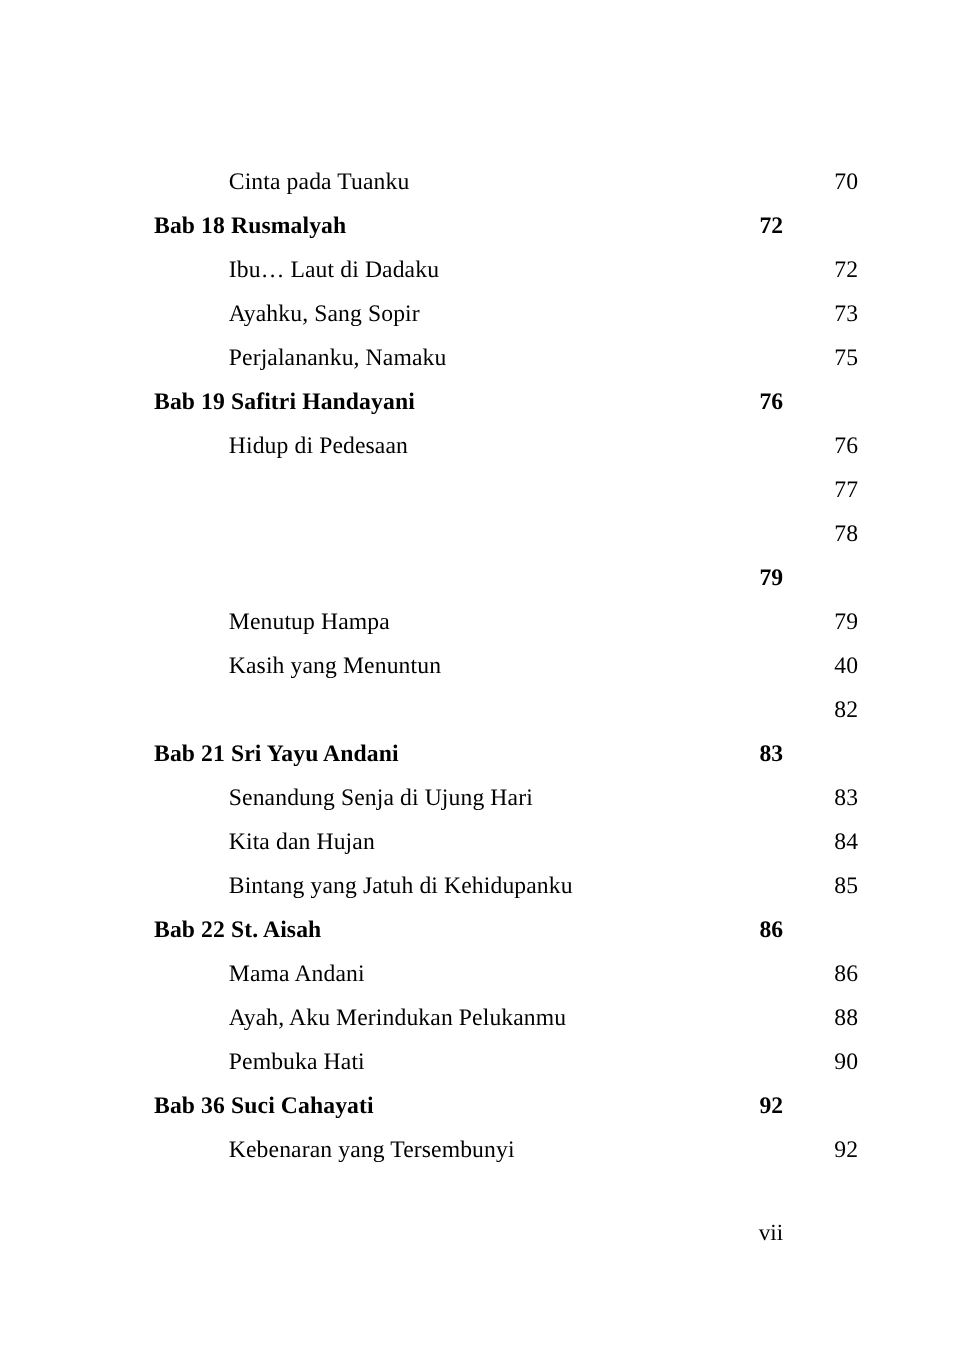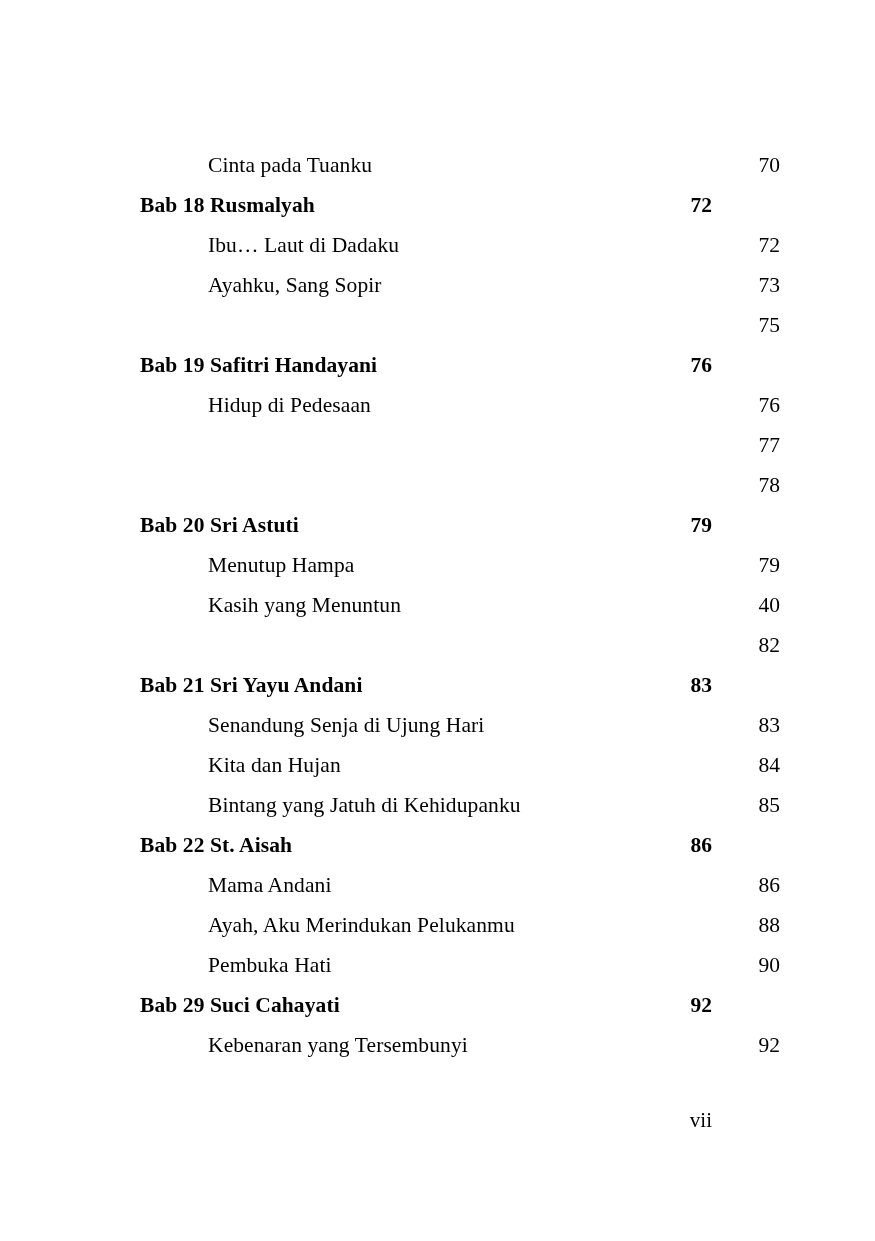--- a/index.html
+++ b/index.html
@@ -108,20 +108,21 @@
         <span class="title">Ibu… Laut di Dadaku</span>
         <span class="leader"></span>
         <span class="pageno">72</span>
       </div>
       <div class="toc-entry sub">
         <span class="title">Ayahku, Sang Sopir</span>
         <span class="leader"></span>
         <span class="pageno">73</span>
       </div>
       <div class="toc-entry sub">
+        <span class="title">Perjalananku, Namaku</span>
         <span class="leader"></span>
         <span class="pageno">75</span>
       </div>
       <div class="toc-entry chapter">
         <span class="title">Bab 19 Safitri Handayani </span>
         <span class="leader"></span>
         <span class="pageno">76</span>
       </div>
       <div class="toc-entry sub">
         <span class="title">Hidup di Pedesaan </span>
@@ -130,21 +131,20 @@
       </div>
       <div class="toc-entry sub">
         <span class="leader"></span>
         <span class="pageno">77</span>
       </div>
       <div class="toc-entry sub">
         <span class="leader"></span>
         <span class="pageno">78</span>
       </div>
       <div class="toc-entry chapter">
-        <span class="title">Bab 20 Sri Astuti </span>
         <span class="leader"></span>
         <span class="pageno">79</span>
       </div>
       <div class="toc-entry sub">
         <span class="title">Menutup Hampa </span>
         <span class="leader"></span>
         <span class="pageno">79</span>
       </div>
       <div class="toc-entry sub">
         <span class="title">Kasih yang Menuntun</span>
@@ -189,21 +189,21 @@
         <span class="title">Ayah, Aku Merindukan Pelukanmu </span>
         <span class="leader"></span>
         <span class="pageno">88</span>
       </div>
       <div class="toc-entry sub">
         <span class="title">Pembuka Hati</span>
         <span class="leader"></span>
         <span class="pageno">90</span>
       </div>
       <div class="toc-entry chapter">
-        <span class="title">Bab 29 Suci Cahayati </span>
+        <span class="title">Bab 36 Suci Cahayati </span>
         <span class="leader"></span>
         <span class="pageno">92</span>
       </div>
       <div class="toc-entry sub">
         <span class="title">Kebenaran yang Tersembunyi</span>
         <span class="leader"></span>
         <span class="pageno">92</span>
       </div>
     </div>
   <div class="folio">vii</div>

